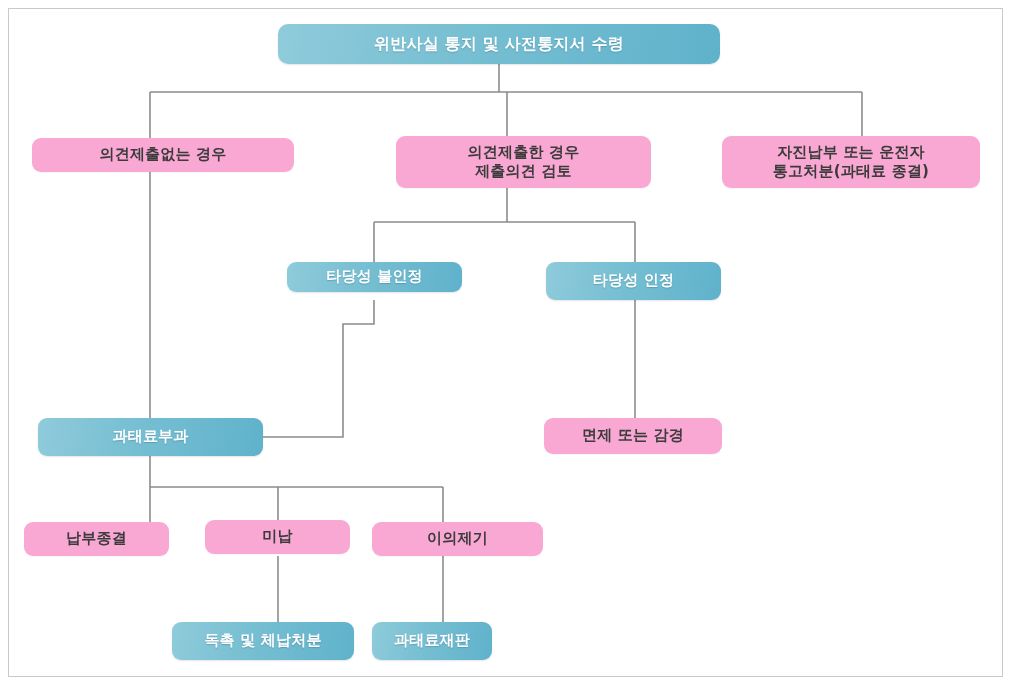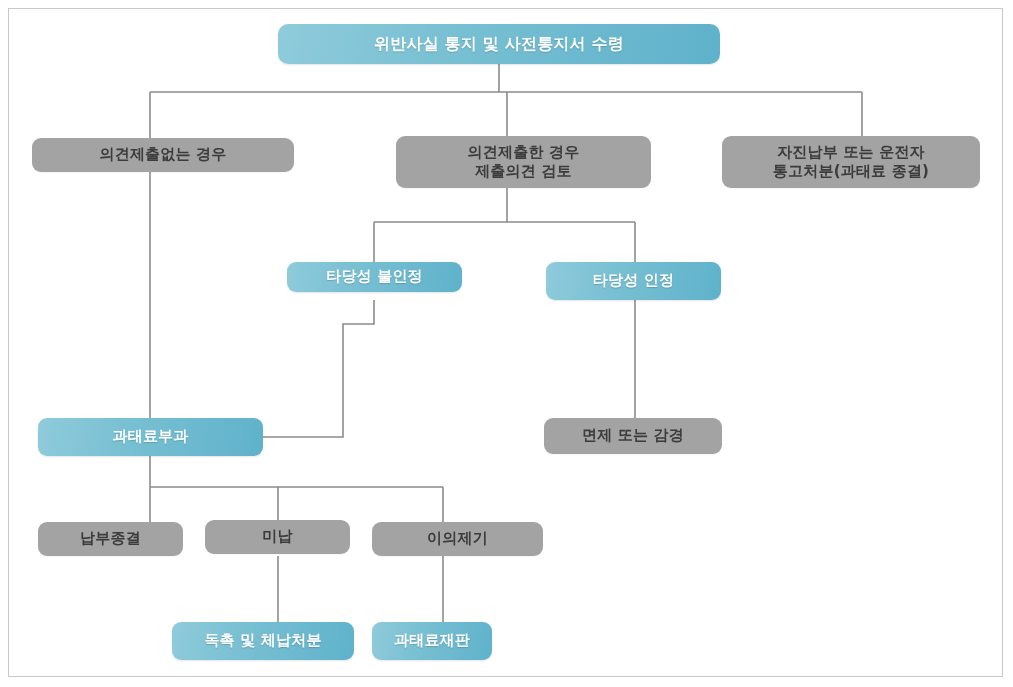--- a/index.html
+++ b/index.html
@@ -44,21 +44,21 @@
     justify-content: center;
     text-align: center;
     border-radius: 9px;
     font-weight: bold;
     line-height: 1.30;
     letter-spacing: 0.2px;
     white-space: pre-line;
     font-size: 15px;
   }
   .node.gray {
-    background: #a3a3a3;
+    background: #f9a8d4;
     color: #3b3b3b;
     box-shadow: 0 1px 1px rgba(0,0,0,0.035);
   }
   .node.teal {
     background: linear-gradient(100deg, #8fcbdb 0%, #79c0d3 38%, #5fb2cb 100%);
     color: #ffffff;
     text-shadow: 0 1px 1px rgba(60,110,130,0.38);
     box-shadow: 0 1px 2px rgba(0,0,0,0.10);
     text-align: center;
   }
@@ -91,19 +91,19 @@
       <div class="node teal title" style="left: 278px; top: 24px; width: 442px; height: 40px;">위반사실 통지 및 사전통지서 수령</div>
       <div class="node gray small" style="left: 32px; top: 138px; width: 262px; height: 34px;">의견제출없는 경우</div>
       <div class="node gray small" style="left: 396px; top: 136px; width: 255px; height: 52px;">의견제출한 경우
 제출의견 검토</div>
       <div class="node gray small" style="left: 722px; top: 136px; width: 258px; height: 52px;">자진납부 또는 운전자
 통고처분(과태료 종결)</div>
       <div class="node teal small" style="left: 287px; top: 262px; width: 175px; height: 30px;">타당성 불인정</div>
       <div class="node teal small" style="left: 546px; top: 262px; width: 175px; height: 38px;">타당성 인정</div>
       <div class="node teal small" style="left: 38px; top: 418px; width: 225px; height: 38px;">과태료부과</div>
       <div class="node gray small" style="left: 544px; top: 418px; width: 178px; height: 36px; text-align: center;">면제 또는 감경</div>
-      <div class="node gray small" style="left: 38px; top: 522px; width: 145px; height: 34px;">납부종결</div>
+      <div class="node gray small" style="left: 24px; top: 522px; width: 145px; height: 34px;">납부종결</div>
       <div class="node gray small" style="left: 205px; top: 520px; width: 145px; height: 34px;">미납</div>
       <div class="node gray small" style="left: 372px; top: 522px; width: 171px; height: 34px;">이의제기</div>
       <div class="node teal small" style="left: 172px; top: 622px; width: 182px; height: 38px;">독촉 및 체납처분</div>
       <div class="node teal small" style="left: 372px; top: 622px; width: 120px; height: 38px;">과태료재판</div>
     </div>
 </div>
 
 </body></html>

